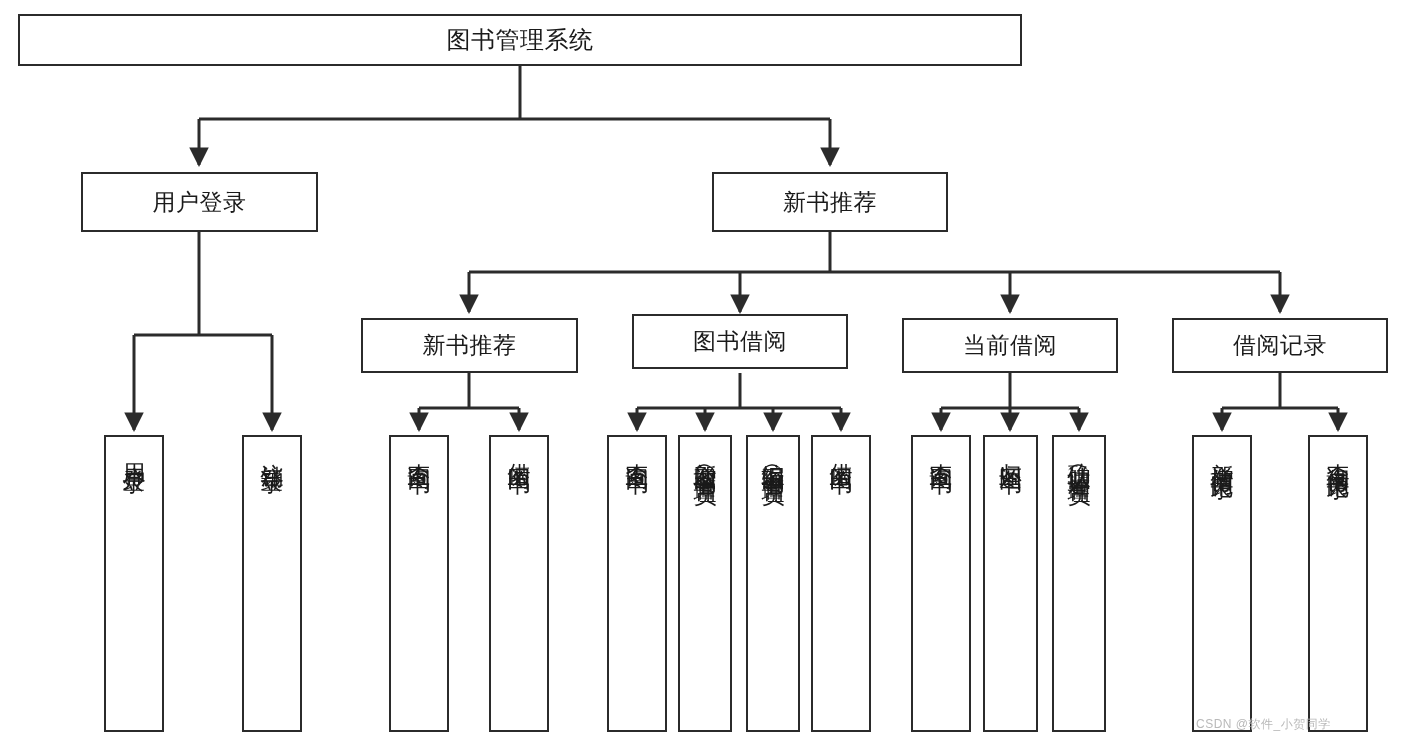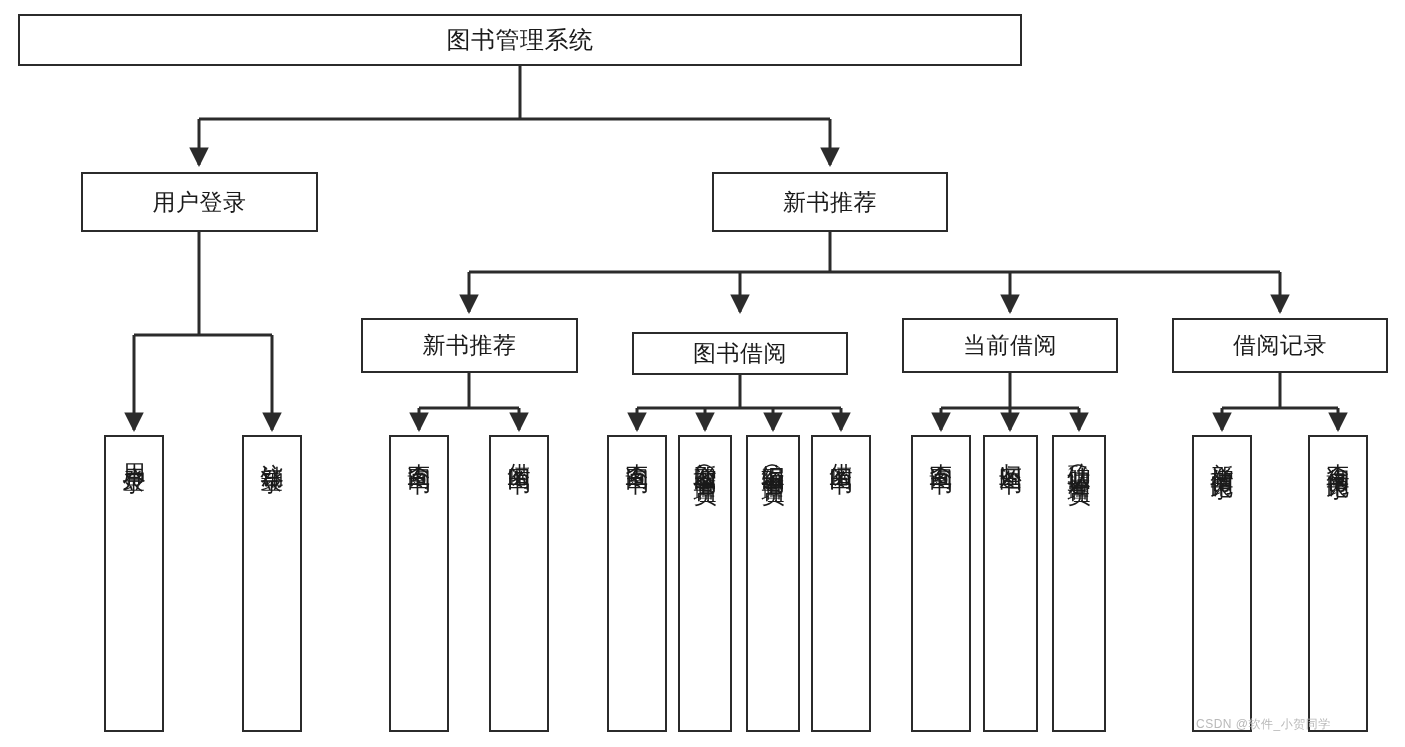--- a/index.html
+++ b/index.html
@@ -125,21 +125,21 @@
   <div class="node horiz" style="left:81px; top:172px; width:237px; height:60px;">
     <span>用户登录</span>
   </div>
   <div class="node horiz" style="left:712px; top:172px; width:236px; height:60px;">
     <span>新书推荐</span>
   </div>
 
   <div class="node horiz" style="left:361px; top:318px; width:217px; height:55px;">
     <span>新书推荐</span>
   </div>
-  <div class="node horiz" style="left:632px; top:332px; width:216px; height:43px;">
+  <div class="node horiz" style="left:632px; top:314px; width:216px; height:55px;">
     <span>图书借阅</span>
   </div>
   <div class="node horiz" style="left:1172px; top:318px; width:216px; height:55px;">
     <span>借阅记录</span>
   </div>
   <div class="node horiz" style="left:902px; top:318px; width:216px; height:55px;">
     <span>当前借阅</span>
   </div>
 
   <div class="node vert" style="left:104px; top:435px; width:60px; height:297px;">

